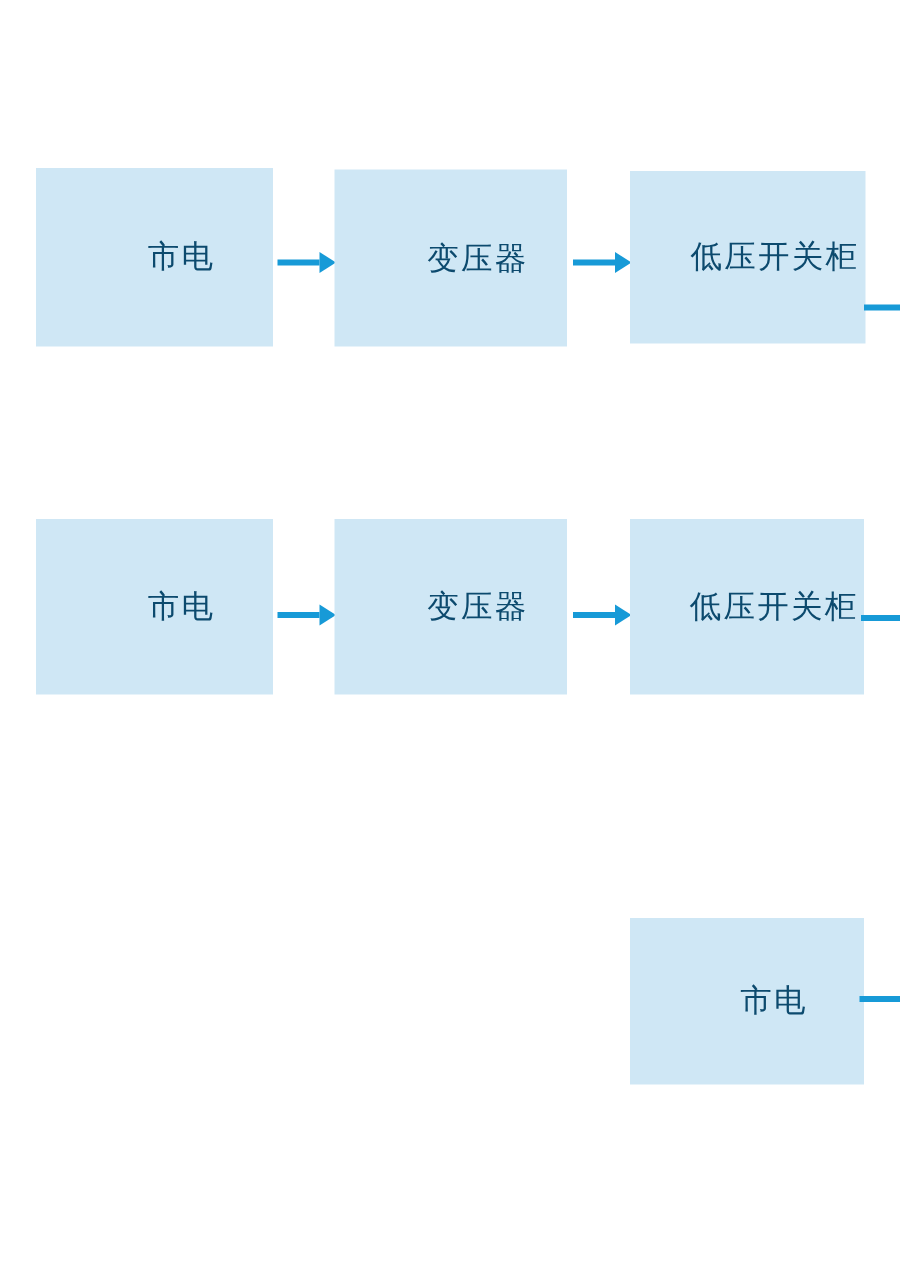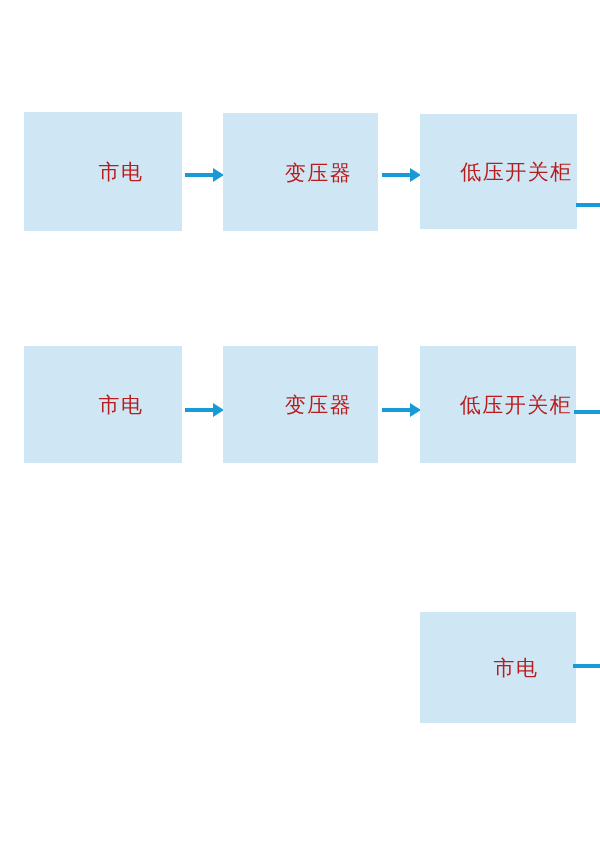--- a/index.html
+++ b/index.html
@@ -31,21 +31,21 @@
     color: #1a1a1a;
     font-size: 21px;
     letter-spacing: 1px;
     line-height: 1;
     white-space: nowrap;
     user-select: none;
   }
   .node-label {
     display: block;
     font-size: 21px;
-    color: #b91c1c;
+    color: #0c4a6e;
     letter-spacing: 1.5px;
     margin-left: 36px;
   }
   
   .flow-arrow {
     position: absolute;
     height: 14px;
     display: block;
   }
   .flow-arrow .shaft {

